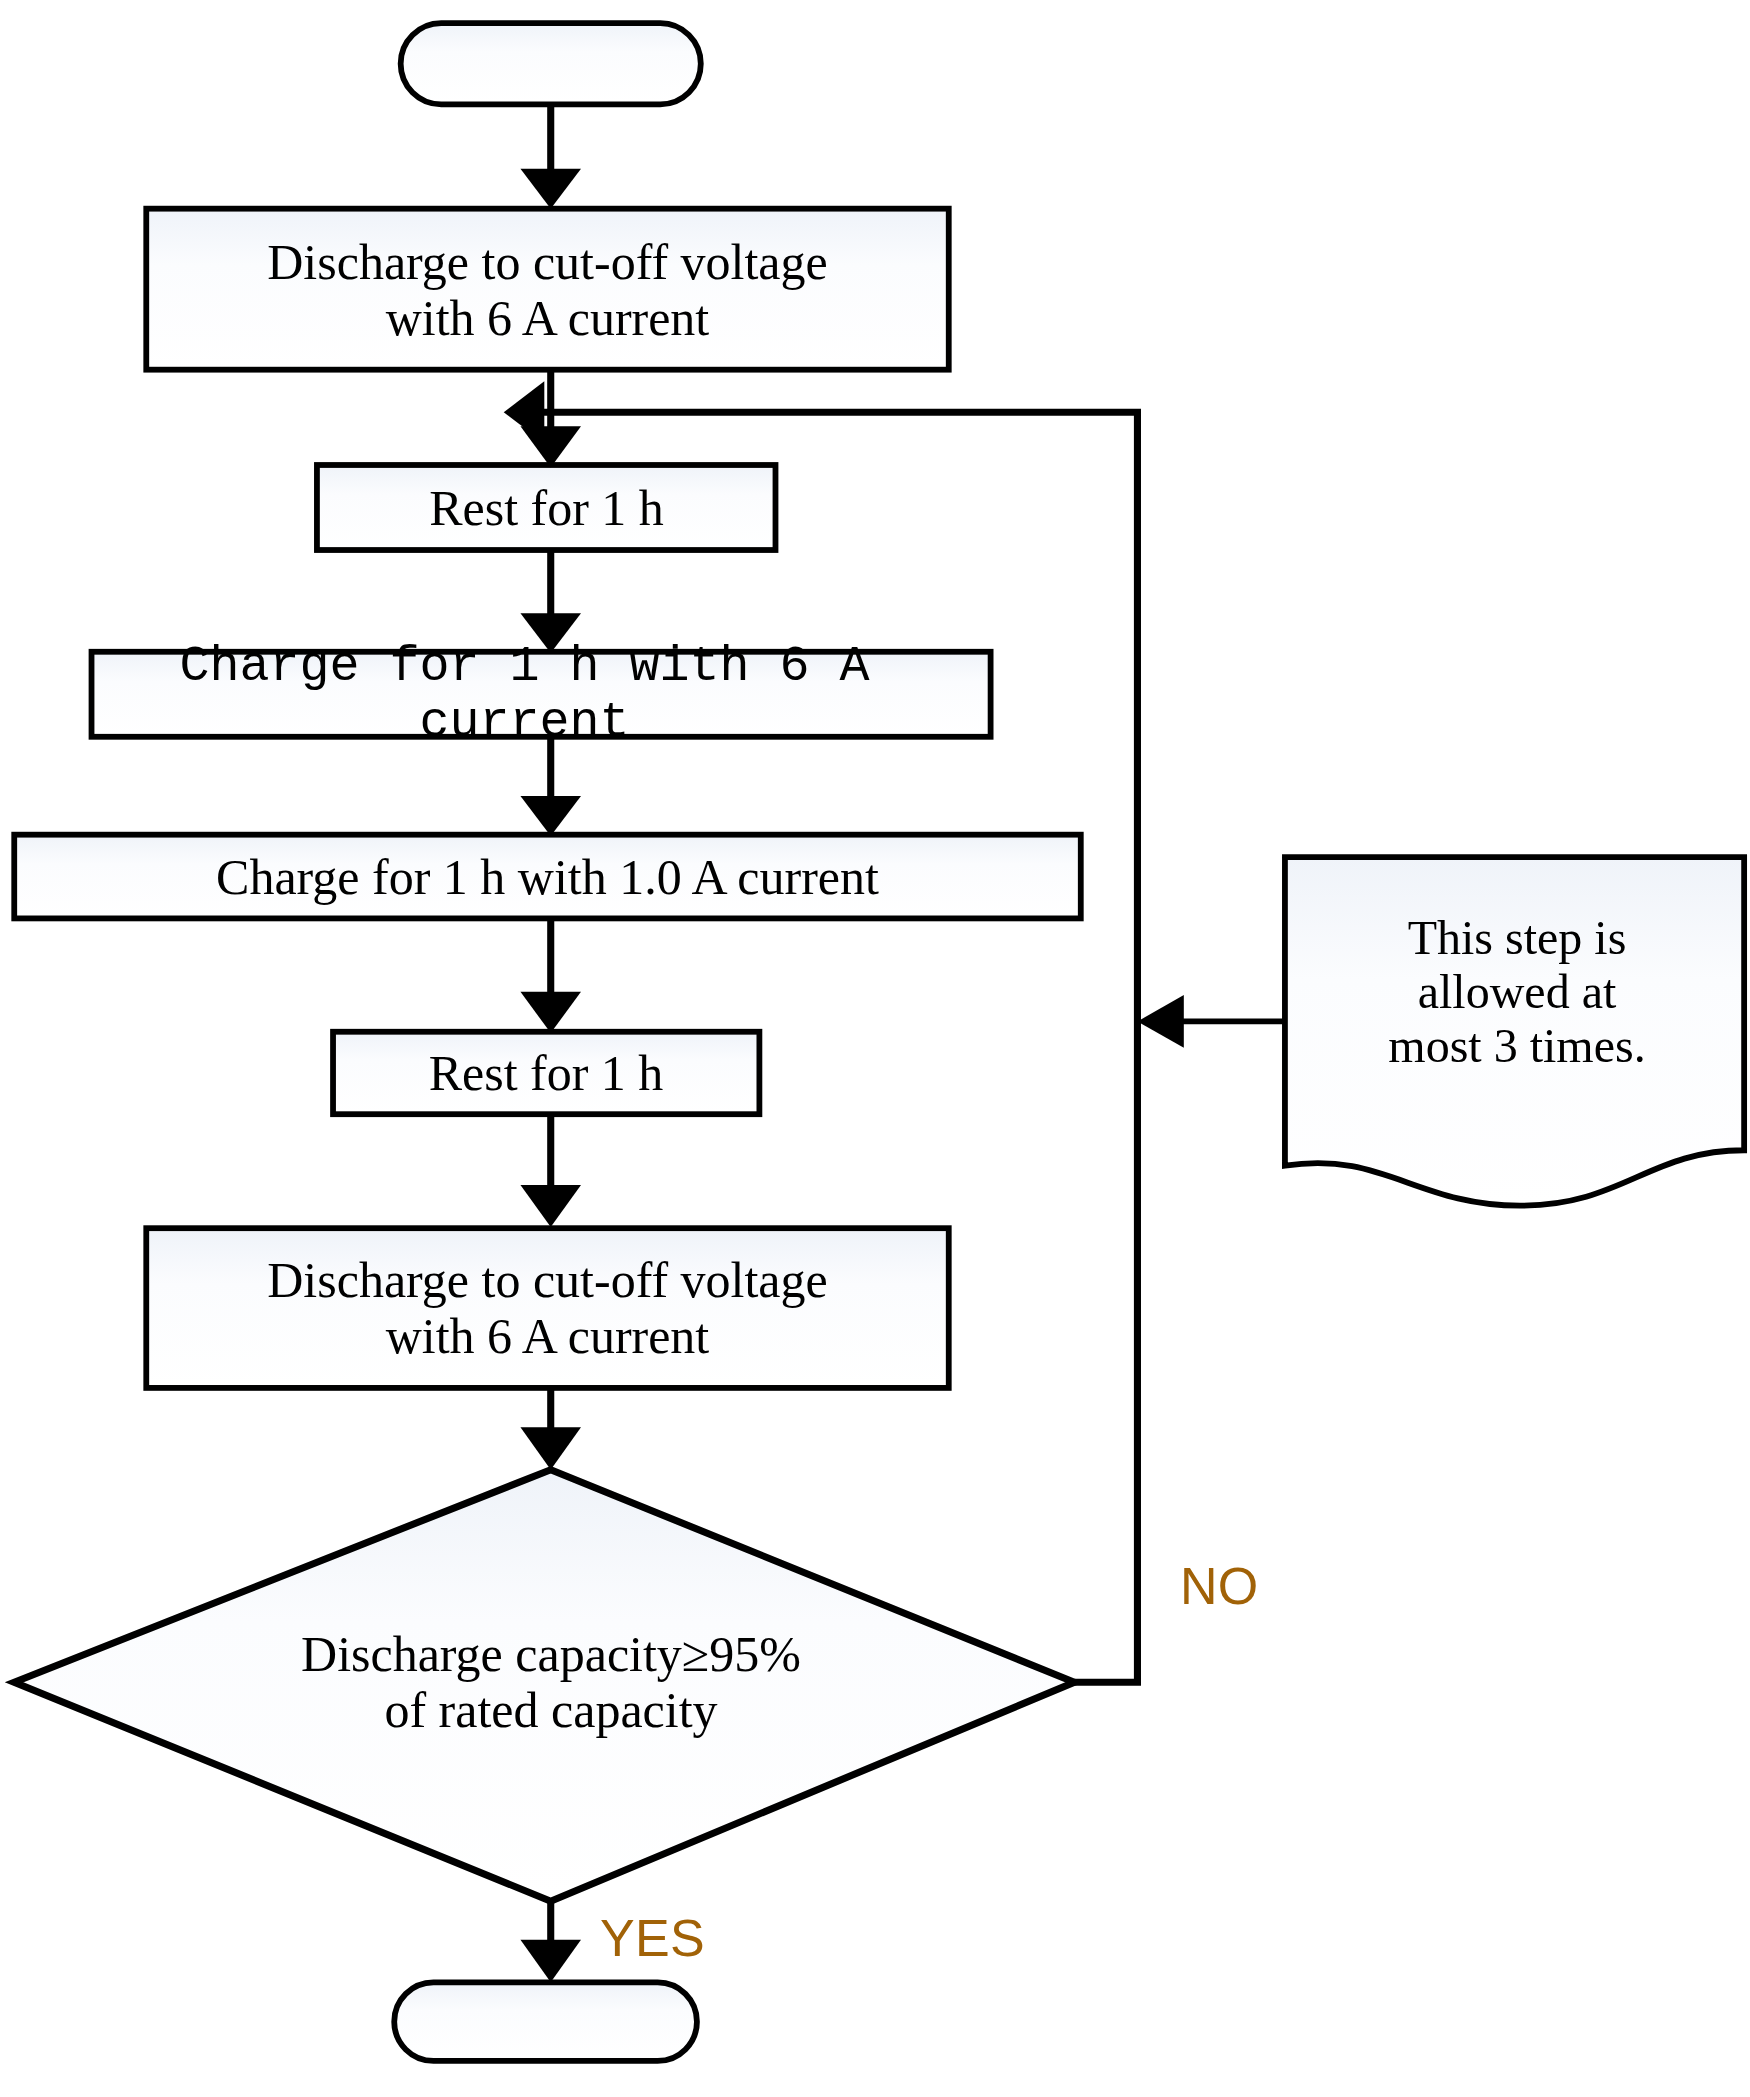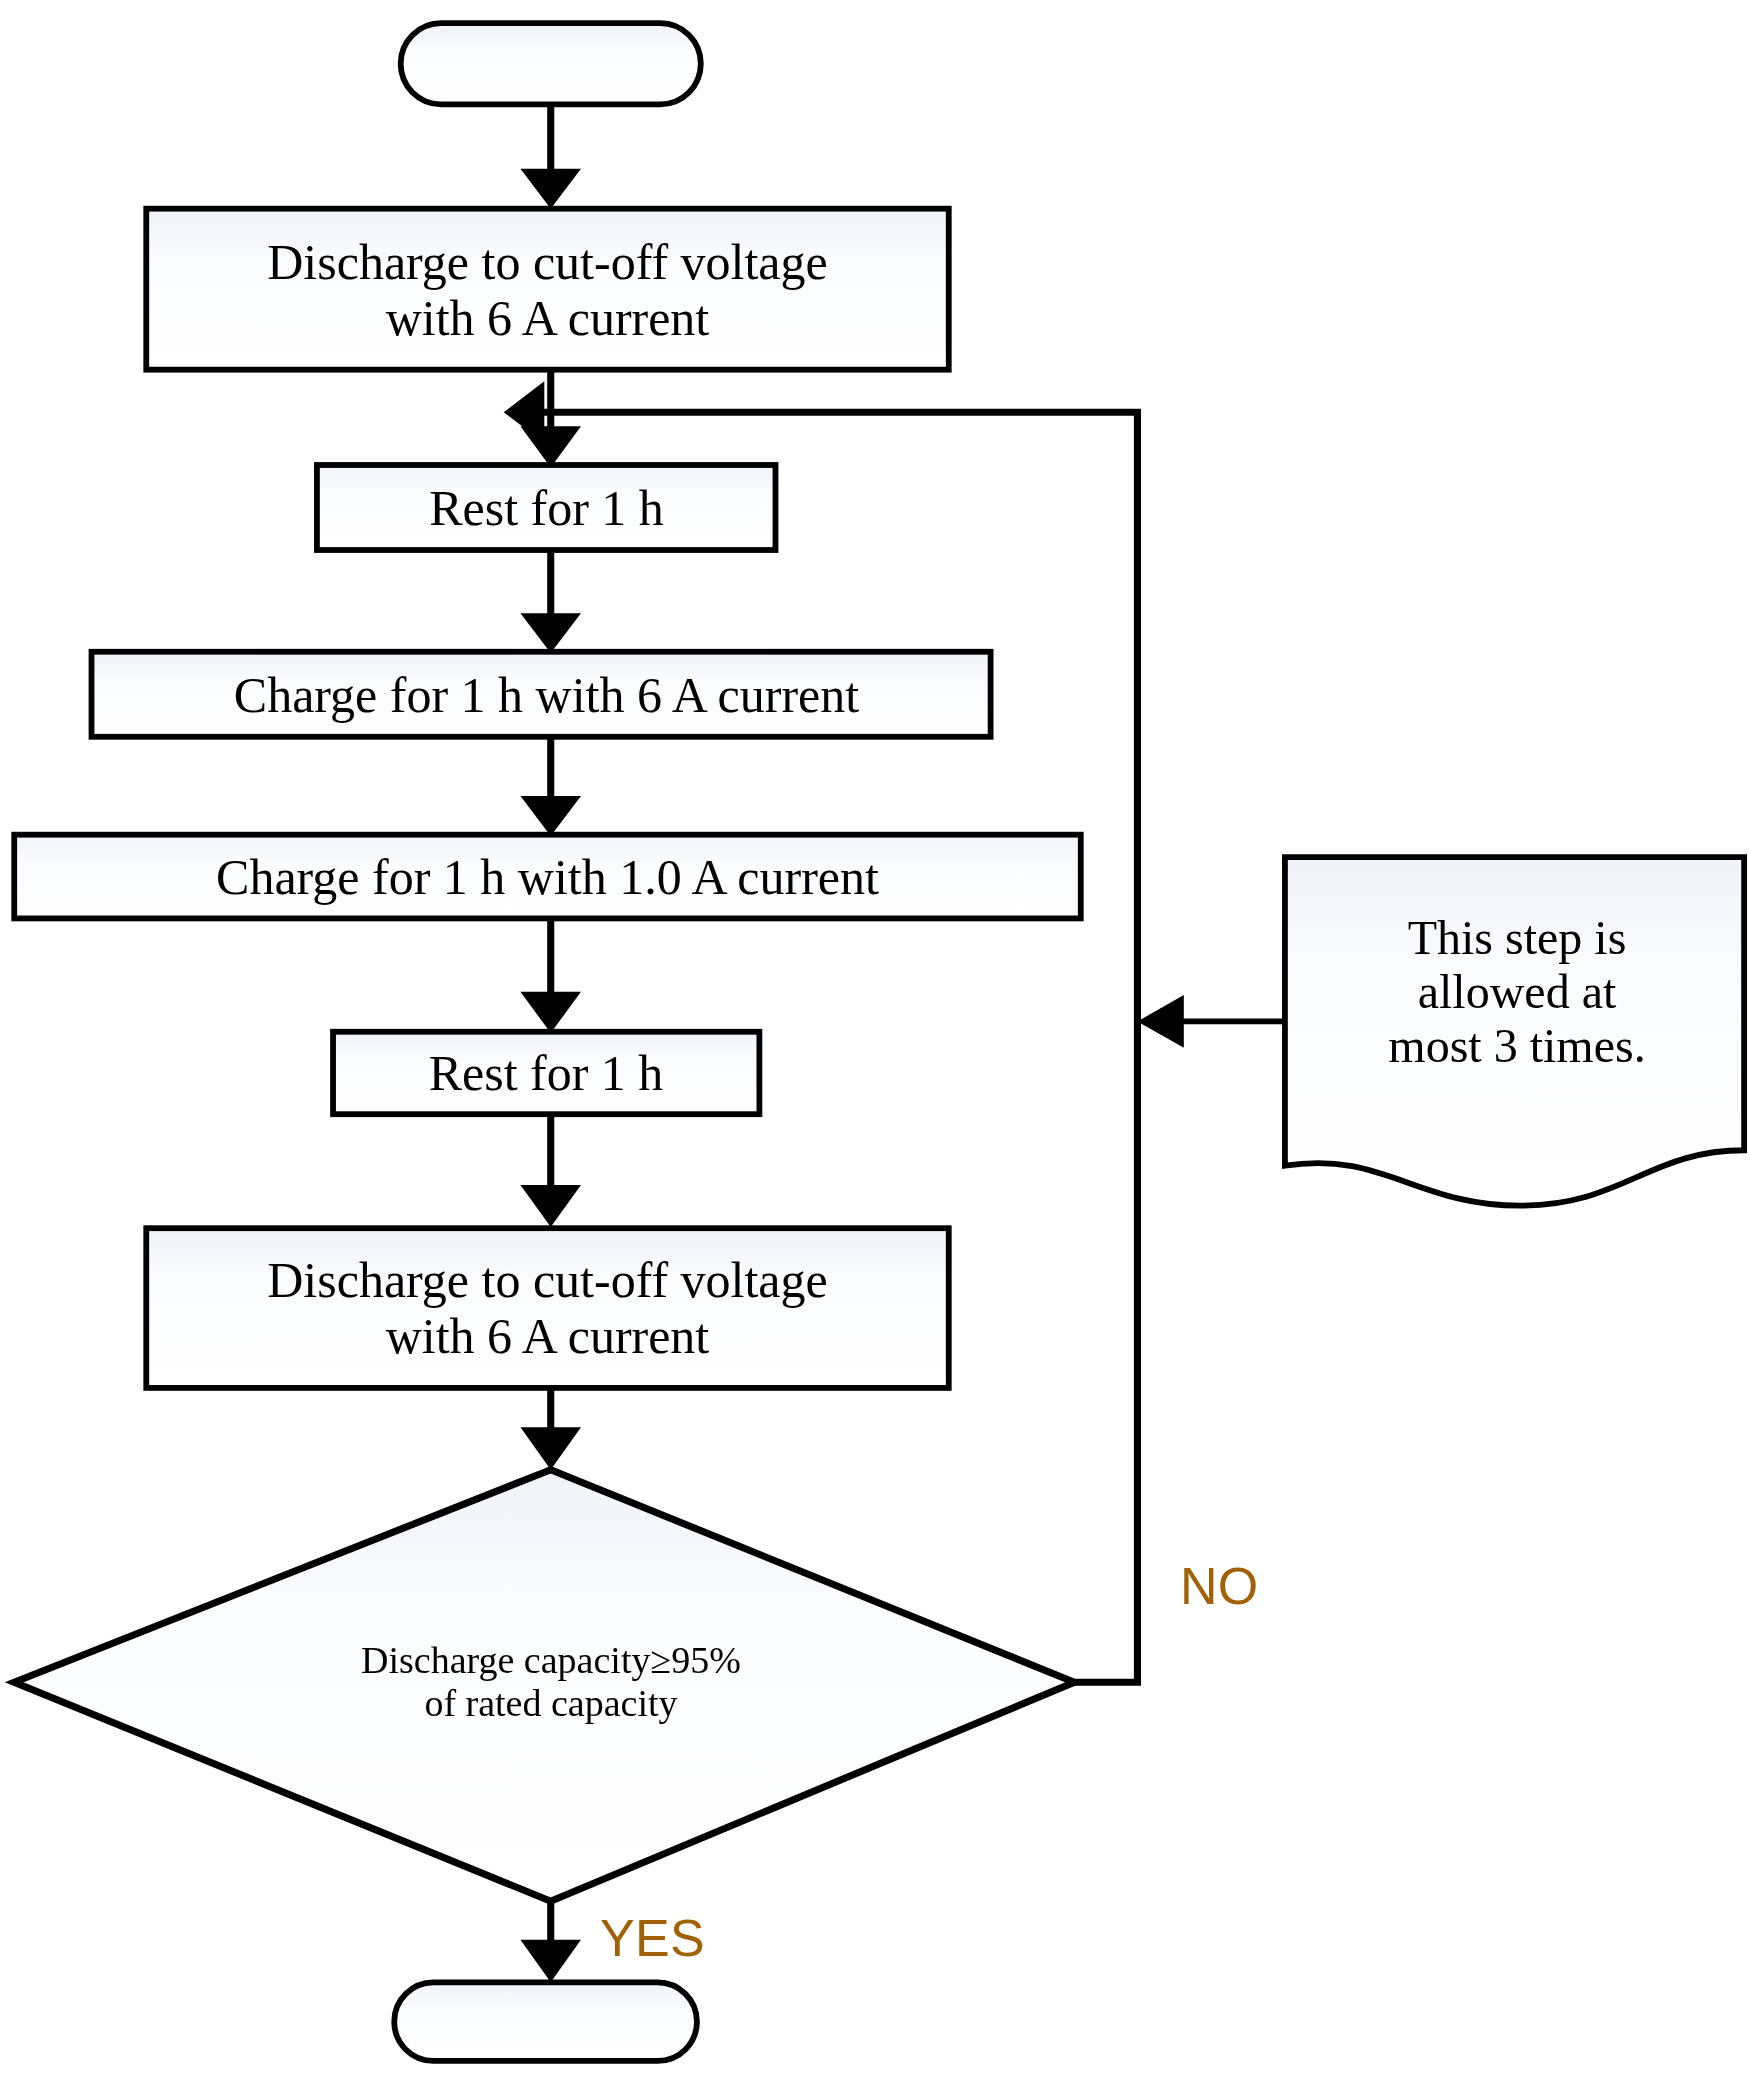--- a/index.html
+++ b/index.html
@@ -135,30 +135,30 @@
       <polygon points="808,3012 902,3012 855,3078" fill="#000000"></polygon>
     </g>
   </svg>
 
 
   <div class="node-label serif" style="left:146px; top:209px; width:803px; height:161px; font-size:50px;">Discharge to cut-off voltage
 with 6 A current</div>
 
   <div class="node-label serif" style="left:317px; top:465px; width:459px; height:85px; font-size:50px;">Rest for 1 h</div>
 
-  <div class="node-label serif" style="left:97px; top:652px; width:899px; height:85px; font-size:50px;">Charge for 1 h with 6 A current</div>
+  <div class="node-label serif" style="left:75px; top:652px; width:899px; height:85px; font-size:50px;font-family:Liberation Mono, monospace;">Charge for 1 h with 6 A current</div>
 
   <div class="node-label serif" style="left:14px; top:835px; width:1067px; height:84px; font-size:50px;">Charge for 1 h with 1.0 A current</div>
 
   <div class="node-label serif" style="left:333px; top:1032px; width:426px; height:82px; font-size:50px;">Rest for 1 h</div>
 
   <div class="node-label serif" style="left:146px; top:1228px; width:803px; height:160px; font-size:50px;">Discharge to cut-off voltage
 with 6 A current</div>
 
-  <div class="node-label serif" style="left:116px; top:1585px; width:870px; height:193px; font-size:38px;">Discharge capacity≥95%
+  <div class="node-label serif" style="left:116px; top:1585px; width:870px; height:193px; font-size:50px;">Discharge capacity≥95%
 of rated capacity</div>
 
 
   <div class="node-label serif" style="left:1295px; top:863px; width:444px; height:258px; font-size:48px;">This step is
 allowed at
 most 3 times.</div>
 
   <div class="edge-label sans" style="left:1180px; top:1556px;">NO</div>
 
   <div class="edge-label sans" style="left:600px; top:1908px;">YES</div>

